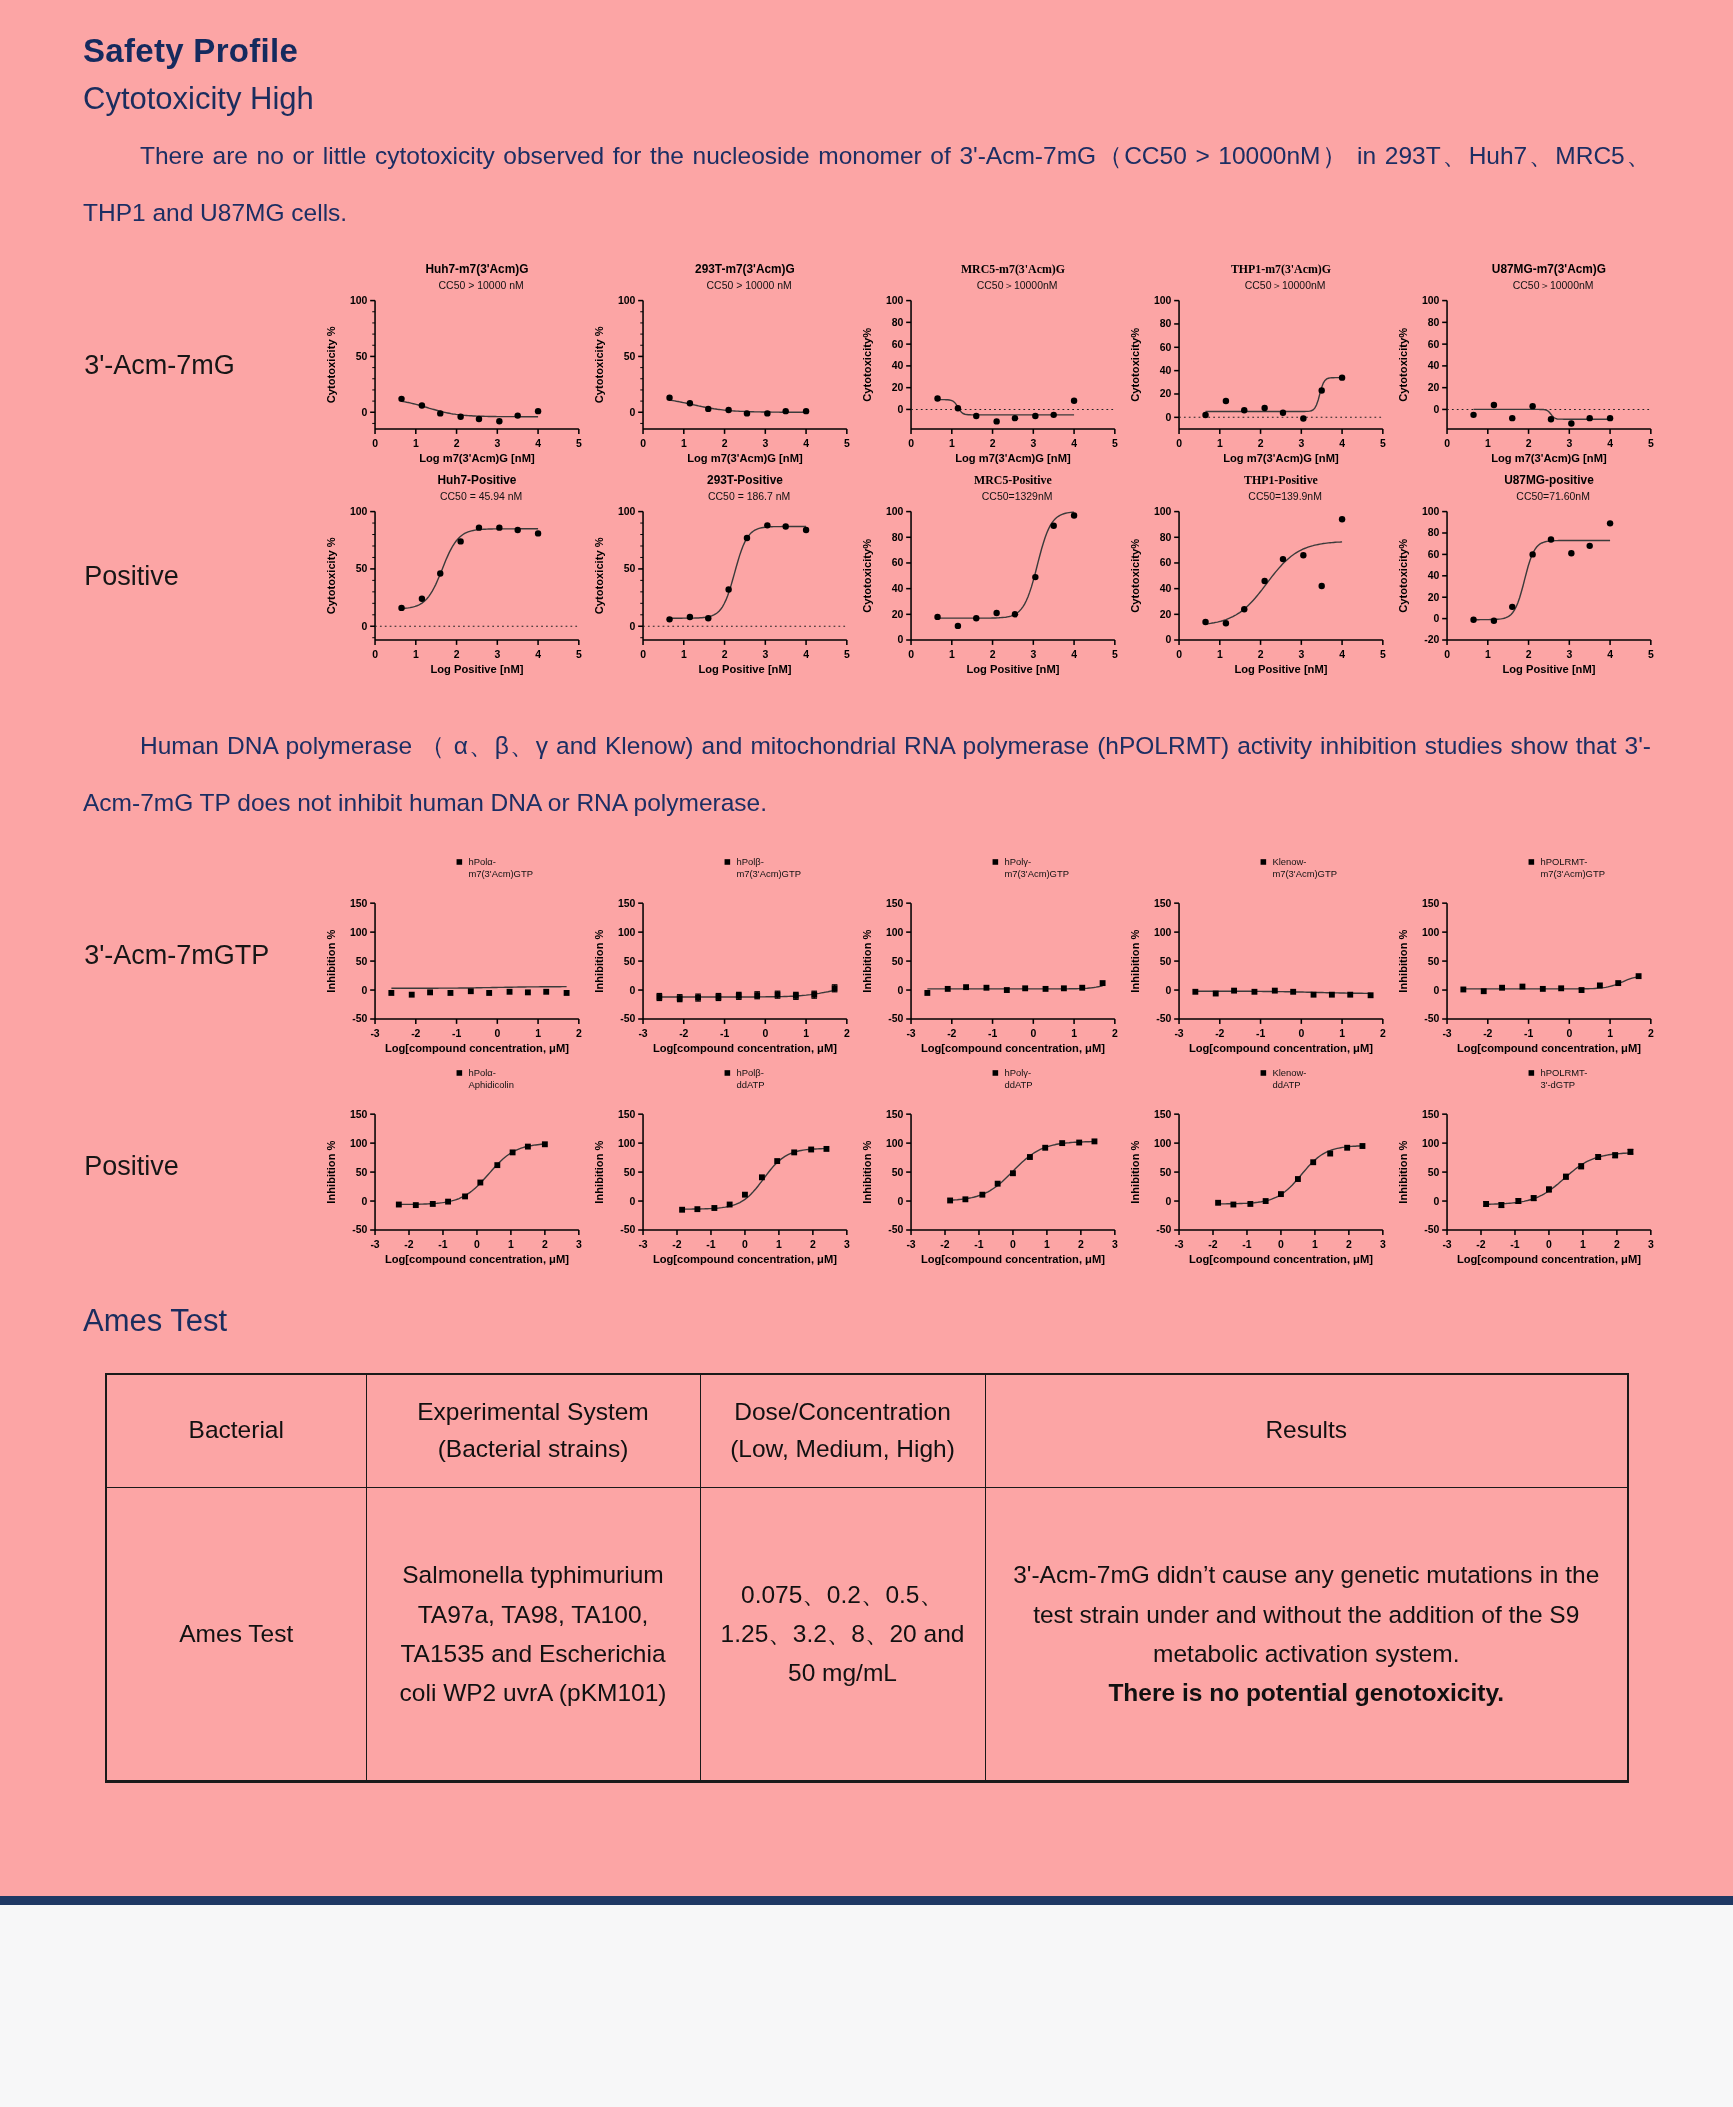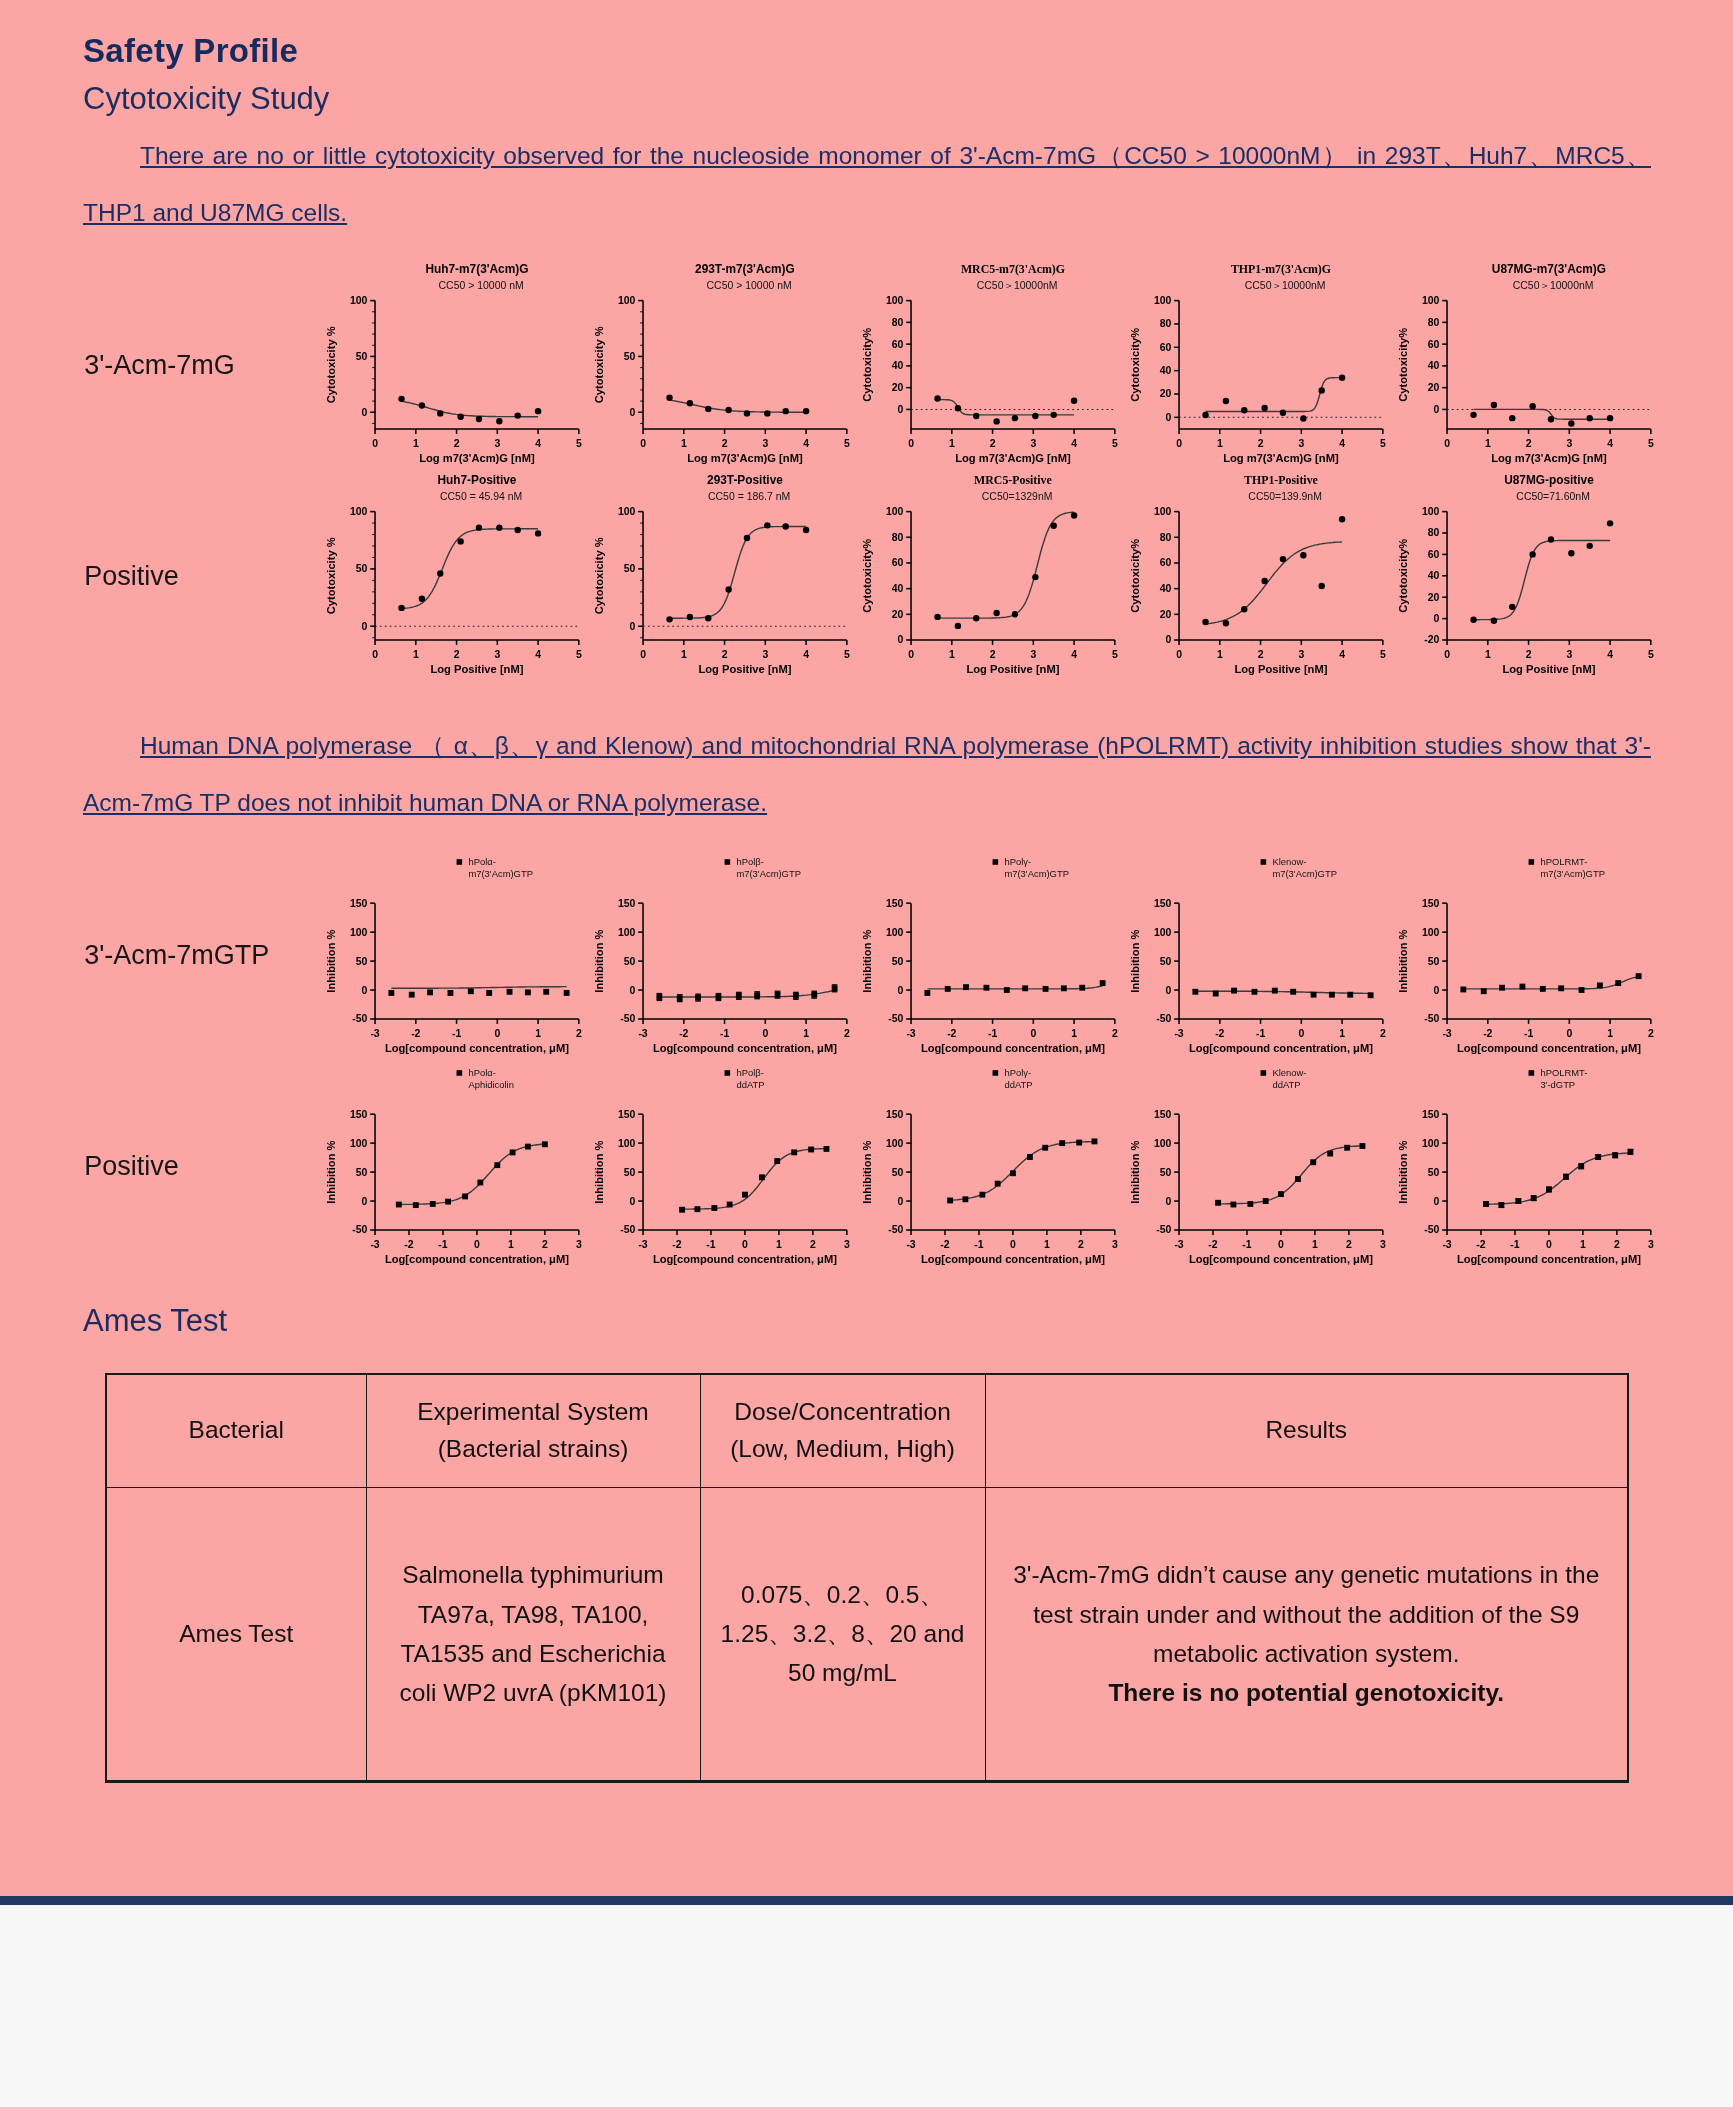--- a/index.html
+++ b/index.html
@@ -1,20 +1,20 @@
 <!DOCTYPE html>
 <html style="font-size:11.2px"><head>
 <meta charset="utf-8">
 <style>
   html,body{margin:0;padding:0;}
   body{background:#f7f7f8;font-family:"Liberation Sans",sans-serif;}
   .page{position:relative;width:1734px;height:1905px;background:#fca5a5;overflow:hidden;color:#1c2e63;}
   h1{margin:32px 83px 0 83px;font-size:33px;font-weight:700;color:#152a5e;letter-spacing:0.3px;}
   h2{margin:11.2px 83px 0 83px;font-size:31px;font-weight:500;color:#1b2d5e;}
-  .body-text{margin:11.2px 83px 0 83px;font-size:24.5px;line-height:2.32;text-align:justify;text-indent:57px;color:#1c2e63;text-decoration:underline;}
+  .body-text{margin:11.2px 83px 0 83px;font-size:24.5px;line-height:2.32;text-align:justify;text-indent:57px;color:#1c2e63;}
   .chart-section{margin:18px 0 0 80px;}
   .chart-row{display:flex;align-items:center;}
   .row-label{width:238px;flex:0 0 238px;font-size:27px;color:#161616;padding-left:4.2px;}
   .charts{display:flex;text-align:center;}
   .charts svg{display:block;}
   .sec2{margin-top:36px;}
   .sec3{margin-top:31px;}
   table{border-collapse:collapse;margin:34px 0 0 105px;width:1524px;color:#111;background:transparent;table-layout:fixed;}
   th,td{border:1.4px solid #1a1a1a;text-align:center;vertical-align:middle;font-weight:400;}
   table{border:2.1px solid #1a1a1a;border-bottom:3.5px solid #1a1a1a;}
@@ -27,21 +27,21 @@
   .bottom-bar{position:absolute;left:0;right:0;bottom:0;height:9px;background:#1f3864;}
 </style>
 </head>
 <body>
 
 <div class="page">
 
   <h1>Safety Profile</h1>
 
   <section>
-    <h2>Cytotoxicity Study</h2>
+    <h2>Cytotoxicity High</h2>
     <p class="body-text">There are no or little cytotoxicity observed for the nucleoside monomer of 3'-Acm-7mG（CC50 &gt; 10000nM） in 293T、Huh7、MRC5、THP1 and U87MG cells.</p>
     <div class="chart-section">
       <div class="chart-row">
         <div class="row-label">3'-Acm-7mG</div>
         <div class="charts">
             <svg width="268" height="211" viewBox="0 0 384 302">
               <text x="222" y="18" text-anchor="middle" font-size="17" font-weight="bold" font-family="&quot;Liberation Sans&quot;, sans-serif" fill="#000">Huh7-m7(3'Acm)G</text>
               <text x="228" y="41" text-anchor="middle" font-size="15" font-family="&quot;Liberation Sans&quot;, sans-serif" fill="#111">CC50 &gt; 10000 nM</text>
               <line x1="76" y1="58" x2="76" y2="242" stroke="#000" stroke-width="2.2"></line>
               <line x1="76" y1="242" x2="368" y2="242" stroke="#000" stroke-width="2.2"></line>

